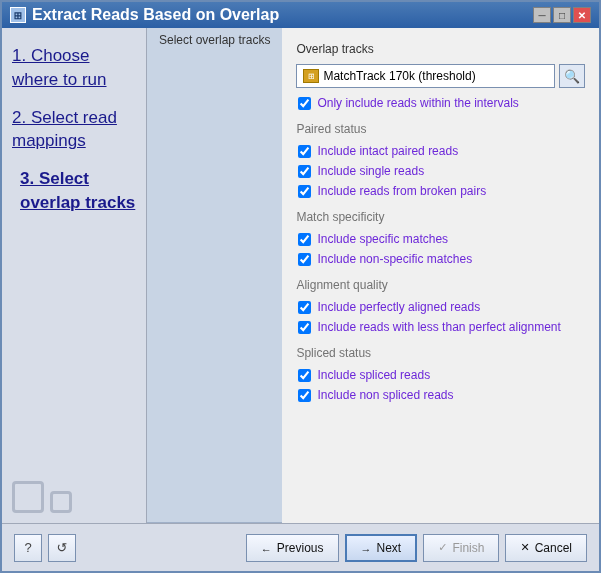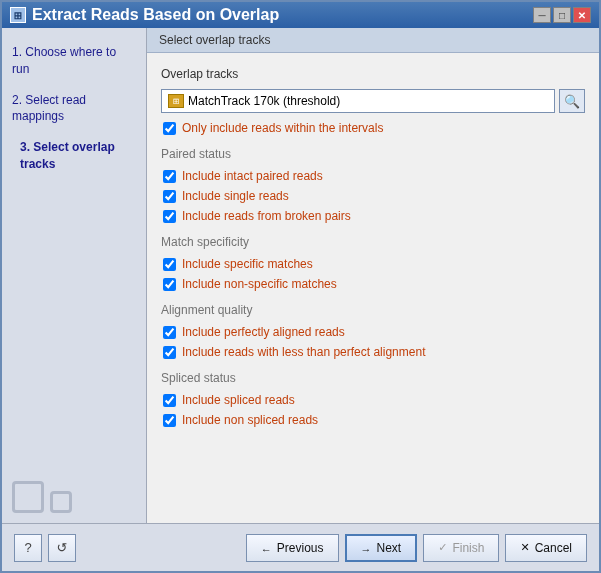--- a/index.html
+++ b/index.html
@@ -82,25 +82,26 @@
     }
     .sidebar {
       width: 145px;
       background: #d8dde8;
       border-right: 1px solid #a0a8b8;
       padding: 16px 10px;
       flex-shrink: 0;
       position: relative;
     }
     .sidebar-item {
-      font-size: 12px;
+      font-size: 17px;
       color: #1a1a8c;
       margin-bottom: 14px;
       cursor: pointer;
       line-height: 1.4;
+      text-decoration: underline;
     }
     .sidebar-item.active {
       font-weight: bold;
       color: #1a1a8c;
       margin-left: 8px;
     }
     .sidebar-decoration {
       position: absolute;
       bottom: 10px;
       left: 10px;
@@ -115,21 +116,21 @@
       background: transparent;
     }
     .deco-square.small {
       width: 22px;
       height: 22px;
       margin-top: 10px;
     }
     .main-panel {
       flex: 1;
       display: flex;
-      flex-direction: column;
+      flex-direction: row;
       background: #f0f0f0;
     }
     .panel-header {
       background: #c8d4e4;
       border-bottom: 1px solid #a0b0c8;
       padding: 5px 12px;
       font-size: 12px;
       color: #333;
       font-weight: normal;
     }
@@ -193,21 +194,21 @@
       padding-left: 2px;
     }
     .checkbox-row input[type=checkbox] {
       width: 13px;
       height: 13px;
       cursor: pointer;
       flex-shrink: 0;
     }
     .checkbox-label {
       font-size: 12px;
-      color: #c2410c;
+      color: #6d28d9;
     }
     .group-section {
       margin-top: 12px;
       margin-bottom: 4px;
     }
     .group-title {
       font-size: 12px;
       color: #737373;
       margin-bottom: 8px;
     }

